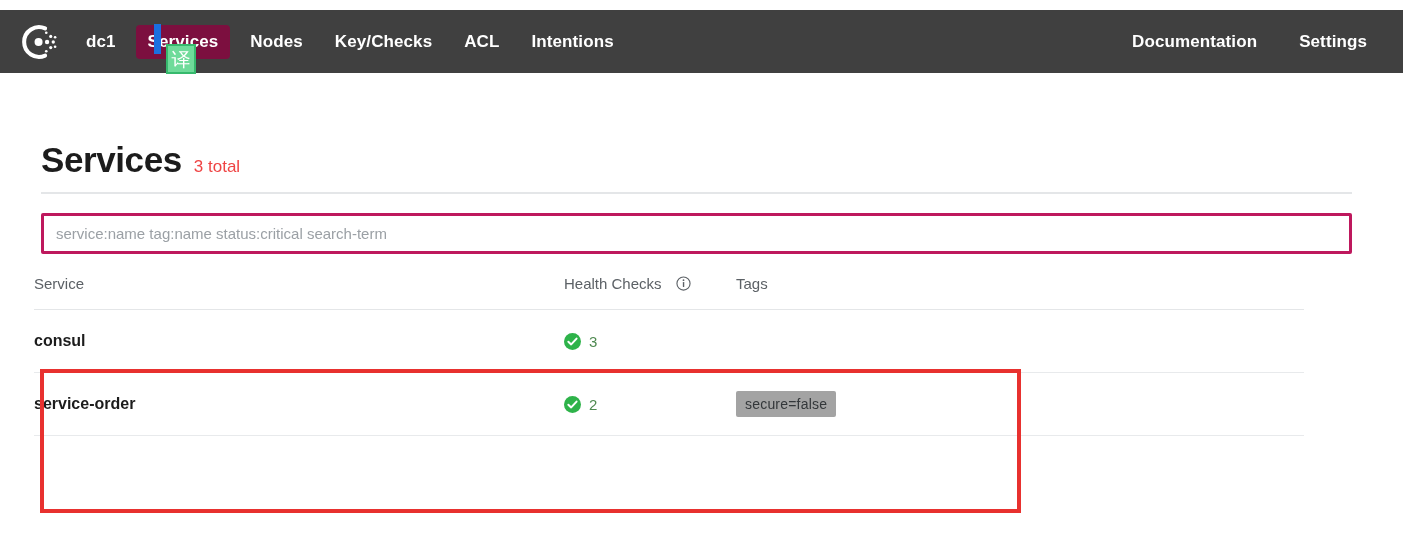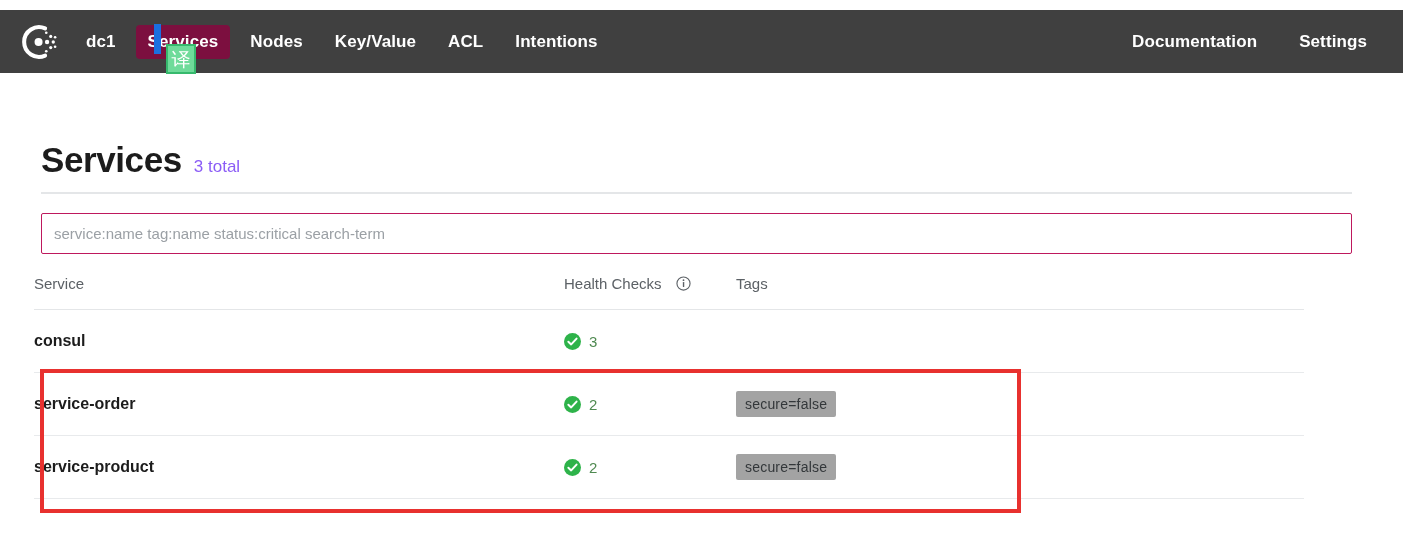--- a/index.html
+++ b/index.html
@@ -116,37 +116,37 @@
     padding-bottom: 12px;
   }
   .page-title {
     font-size: 35px;
     font-weight: bold;
     color: #1c1c1c;
     letter-spacing: -0.4px;
   }
   .page-count {
     font-size: 17px;
-    color: #8b5cf6;
+    color: #ef4444;
     margin-left: 12px;
   }
   .head-rule {
     height: 2px;
     background: #e4e6e8;
     width: 100%;
   }
 
   .search-wrap {
     margin-top: 19px;
   }
   .search-input {
     width: 100%;
     box-sizing: border-box;
     height: 41px;
-    border: 1px solid #be185d;
+    border: 3px solid #be185d;
     border-radius: 2px;
     padding: 0 12px;
     font-size: 15px;
     color: #33373a;
     font-family: "Liberation Sans", sans-serif;
     outline: none;
     background: #fff;
   }
   .search-input::placeholder {
     color: #9ba0a5;
@@ -250,21 +250,21 @@
       <circle cx="37.4" cy="30.4" r="1.8" fill="#ffffff"></circle>
       <circle cx="42.4" cy="18.6" r="1.5" fill="#ffffff"></circle>
       <circle cx="42.4" cy="29.4" r="1.5" fill="#ffffff"></circle>
       <circle cx="32.3" cy="13.4" r="1.5" fill="#ffffff"></circle>
       <circle cx="32.3" cy="34.6" r="1.5" fill="#ffffff"></circle>
     </svg>
 
     <a class="nav-item plain dc" href="#">dc1</a>
     <a class="nav-item active" href="#">Services</a>
     <a class="nav-item plain" href="#">Nodes</a>
-    <a class="nav-item plain" href="#">Key/Value</a>
+    <a class="nav-item plain" href="#">Key/Checks</a>
     <a class="nav-item plain" href="#">ACL</a>
     <a class="nav-item plain" href="#">Intentions</a>
   </div>
 
   <div class="nav-right">
     <a class="nav-item plain" href="#">Documentation</a>
     <a class="nav-item plain" href="#">Settings</a>
   </div>
 </div>
 
@@ -330,34 +330,17 @@
             <path d="M4.6 9.2 L7.6 12.1 L13.3 5.9" stroke="#ffffff" stroke-width="2.1" fill="none" stroke-linecap="round" stroke-linejoin="round"></path>
           </svg>
           <span class="check-count">2</span>
         </span>
       </td>
       <td>
         <span class="tag-pill">secure=false</span>
       </td>
     </tr>
 
-    <tr>
-      <td>
-        <span class="svc-name">service-product</span>
-      </td>
-      <td>
-        <span class="health-cell">
-          <svg class="check-icon" viewBox="0 0 18 18">
-            <circle cx="9" cy="9" r="9" fill="#2eb34a"></circle>
-            <path d="M4.6 9.2 L7.6 12.1 L13.3 5.9" stroke="#ffffff" stroke-width="2.1" fill="none" stroke-linecap="round" stroke-linejoin="round"></path>
-          </svg>
-          <span class="check-count">2</span>
-        </span>
-      </td>
-      <td>
-        <span class="tag-pill">secure=false</span>
-      </td>
-    </tr>
 
   </tbody>
 </table>
 
 <div class="annotation-box"></div>
 
 </body></html>

